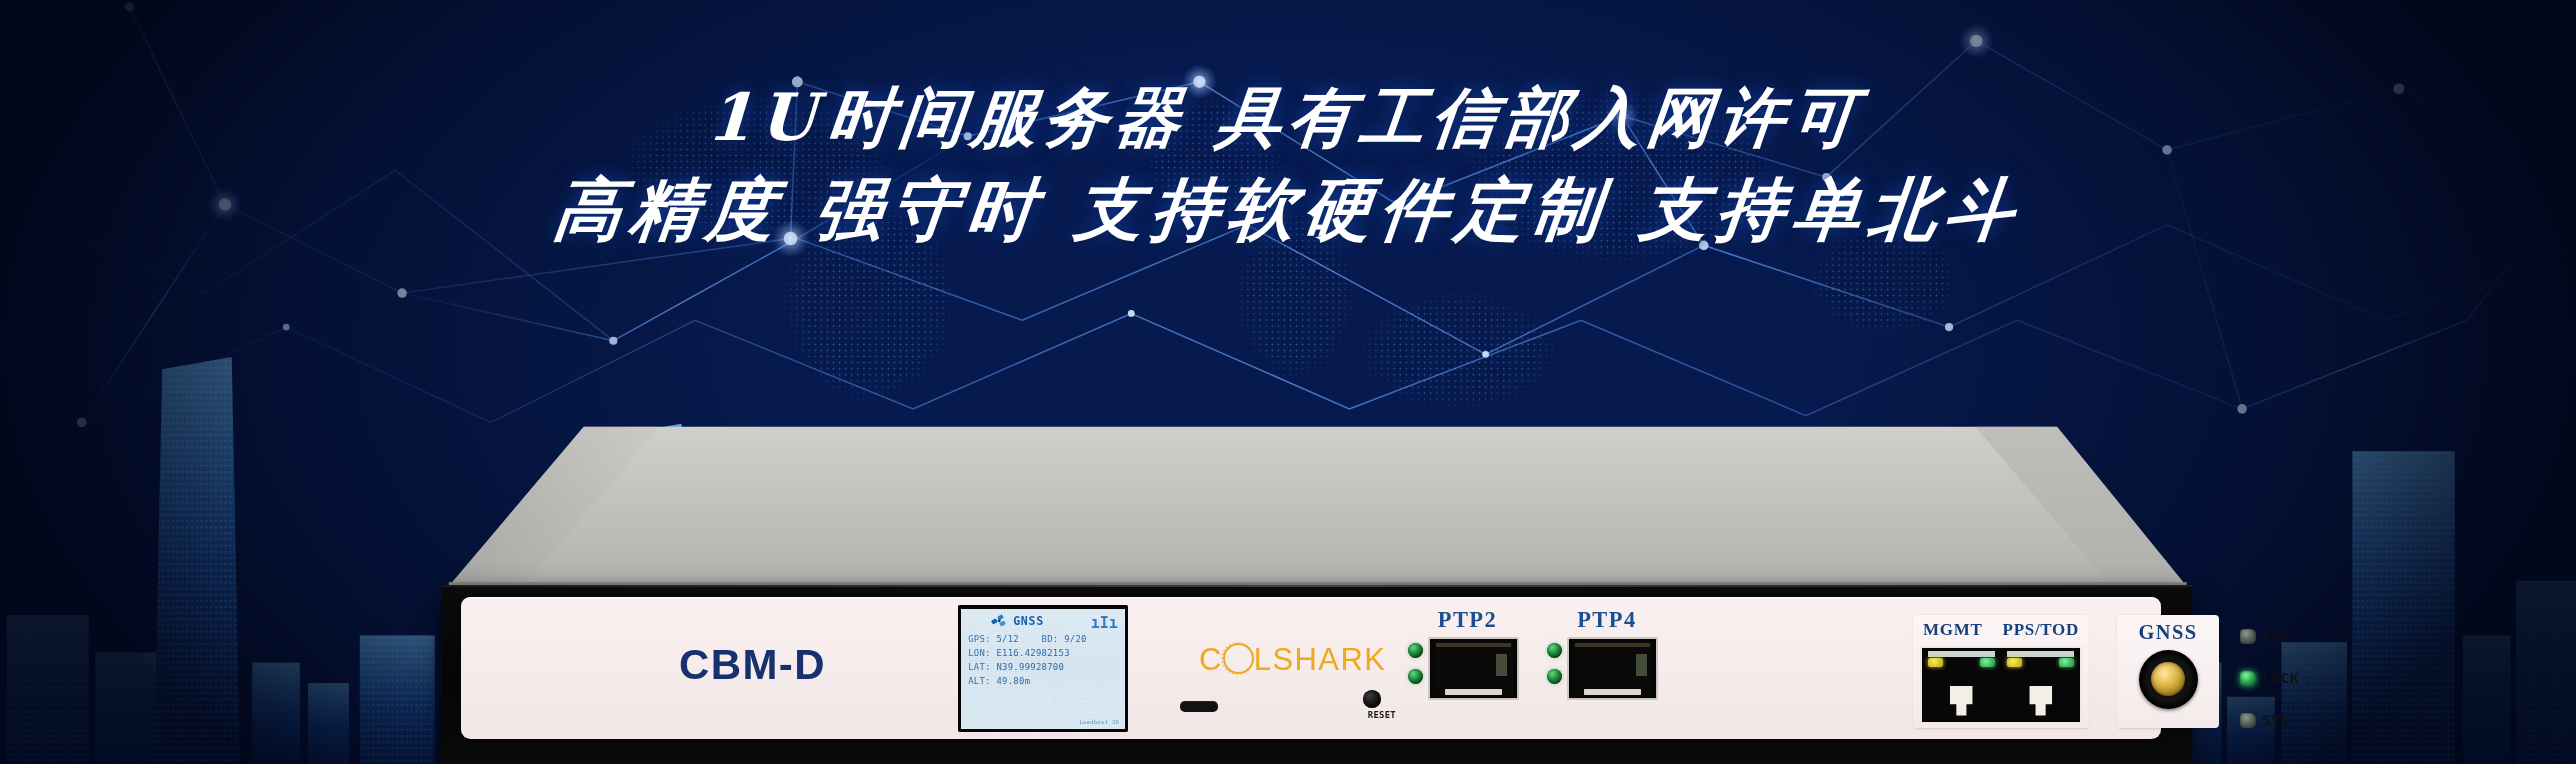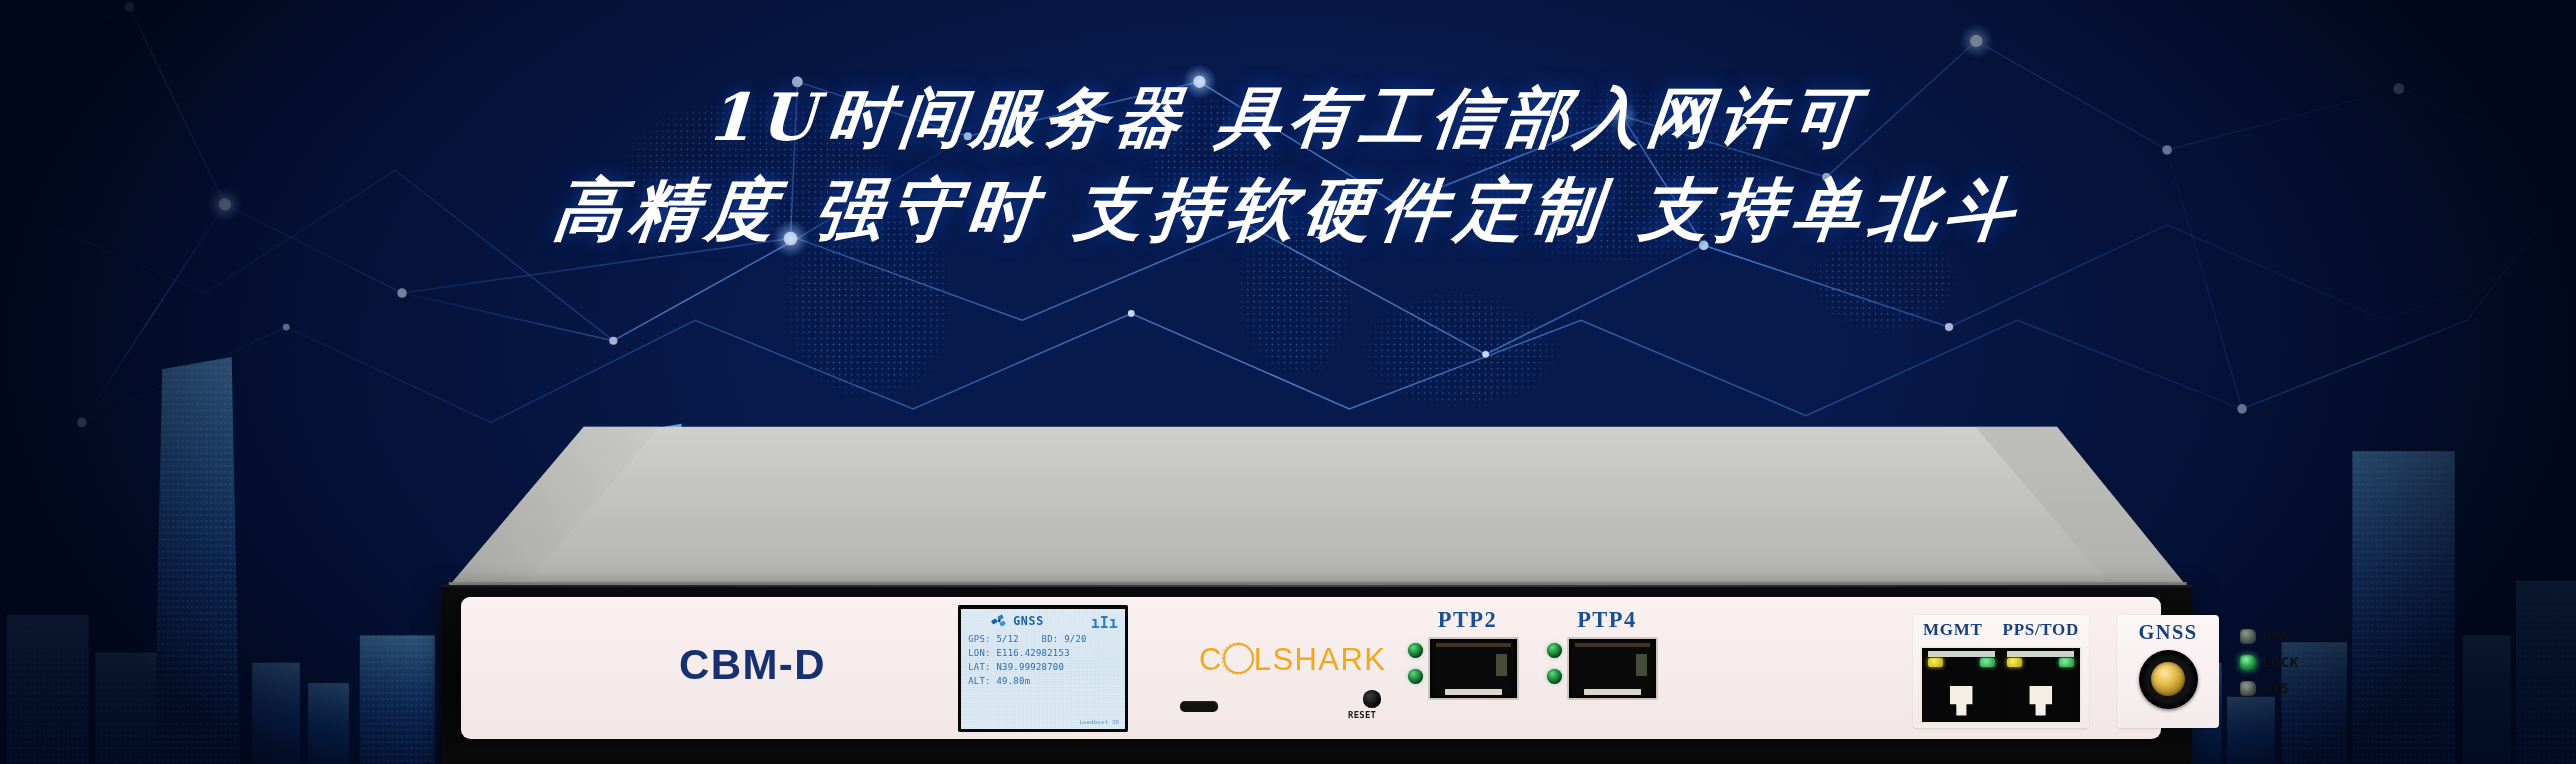--- a/index.html
+++ b/index.html
@@ -112,21 +112,21 @@
      font-weight:400;font-size:31px;color:#f0a81e;letter-spacing:1.4px;margin-left:36px;}
   .cs-ring{display:inline-block;width:27px;height:27px;border-radius:50%;
      border:2.7px solid #f0a81e;vertical-align:-4.1px;position:relative;}
   .cs-ring::after{content:"";position:absolute;left:-3.4px;top:-3.4px;width:29px;height:29px;
      border-radius:50%;border:2px dotted rgba(240,168,30,.55);}
 
   .usb-slot{position:absolute;left:719px;top:104px;width:38px;height:11px;
      background:#121212;border-radius:4.8px;box-shadow:inset 0 0.7px 1.4px rgba(255,255,255,.12);}
 
   
-  .reset-wrap{position:absolute;left:887px;top:93px;text-align:left;width:48px;}
+  .reset-wrap{position:absolute;left:887px;top:93px;text-align:right;width:48px;}
   .reset-hole{width:17.7px;height:17.7px;border-radius:50%;margin:0 auto;
      background:radial-gradient(circle at 35% 30%,#3c3c3c,#060606 70%);
      box-shadow:inset 0 0 2.7px #000,0 0.7px 0.7px rgba(255,255,255,.35);}
   .reset-lbl{font-family:"DejaVu Sans Mono",monospace;font-size:8.9px;color:#1a1a1a;
      margin-top:2px;font-weight:700;letter-spacing:0.3px;}
 
   
   .ptp-bank{position:absolute;left:947px;top:9.5px;display:flex;gap:20.4px;}
   .ptp-unit{width:119px;}
   .ptp-lbl{text-align:center;font-family:"Liberation Serif",serif;font-weight:700;
@@ -169,21 +169,21 @@
      letter-spacing:1.4px;padding-top:6.8px;}
   .sma{width:59px;height:59px;border-radius:50%;margin:5.5px auto 0;
      background:radial-gradient(circle at 50% 50%,#0c0c0c 0%,#121212 52%,#000 68%,#000 100%);
      position:relative;box-shadow:0 1.4px 3.4px rgba(0,0,0,.5);}
   .sma::after{content:"";position:absolute;left:50%;top:50%;transform:translate(-50%,-50%);
      width:34px;height:34px;border-radius:50%;
      background:radial-gradient(circle at 40% 33%,#ffe9a0 0%,#e2b948 38%,#9b7a1c 75%,#6a520f 100%);
      box-shadow:inset 0 0 4.1px rgba(0,0,0,.5);}
 
   
-  .status{position:absolute;left:1779px;top:31px;display:flex;flex-direction:column;gap:10px;}
+  .status{position:absolute;left:1779px;top:31px;display:flex;flex-direction:column;gap:26px;}
   .st-row{display:flex;align-items:center;gap:5.5px;}
   .st-dot{width:16.4px;height:15px;border-radius:4.1px 5.5px 4.8px 4.1px;
      background:radial-gradient(circle at 38% 30%,#8e9a90,#4d5751 55%,#2b322e 100%);
      box-shadow:inset 0 0 2px rgba(0,0,0,.6);}
   .st-dot.on{background:radial-gradient(circle at 38% 30%,#8ef0a4,#21a24a 50%,#0f4a22 100%);
      box-shadow:0 0 6.1px rgba(60,220,120,.8),inset 0 0 2px rgba(0,0,0,.5);}
   .st-lbl{font-family:"DejaVu Sans Mono",monospace;font-weight:700;font-size:14.3px;color:#111;letter-spacing:0.7px;}
 </style>
 </head>
 <body>

